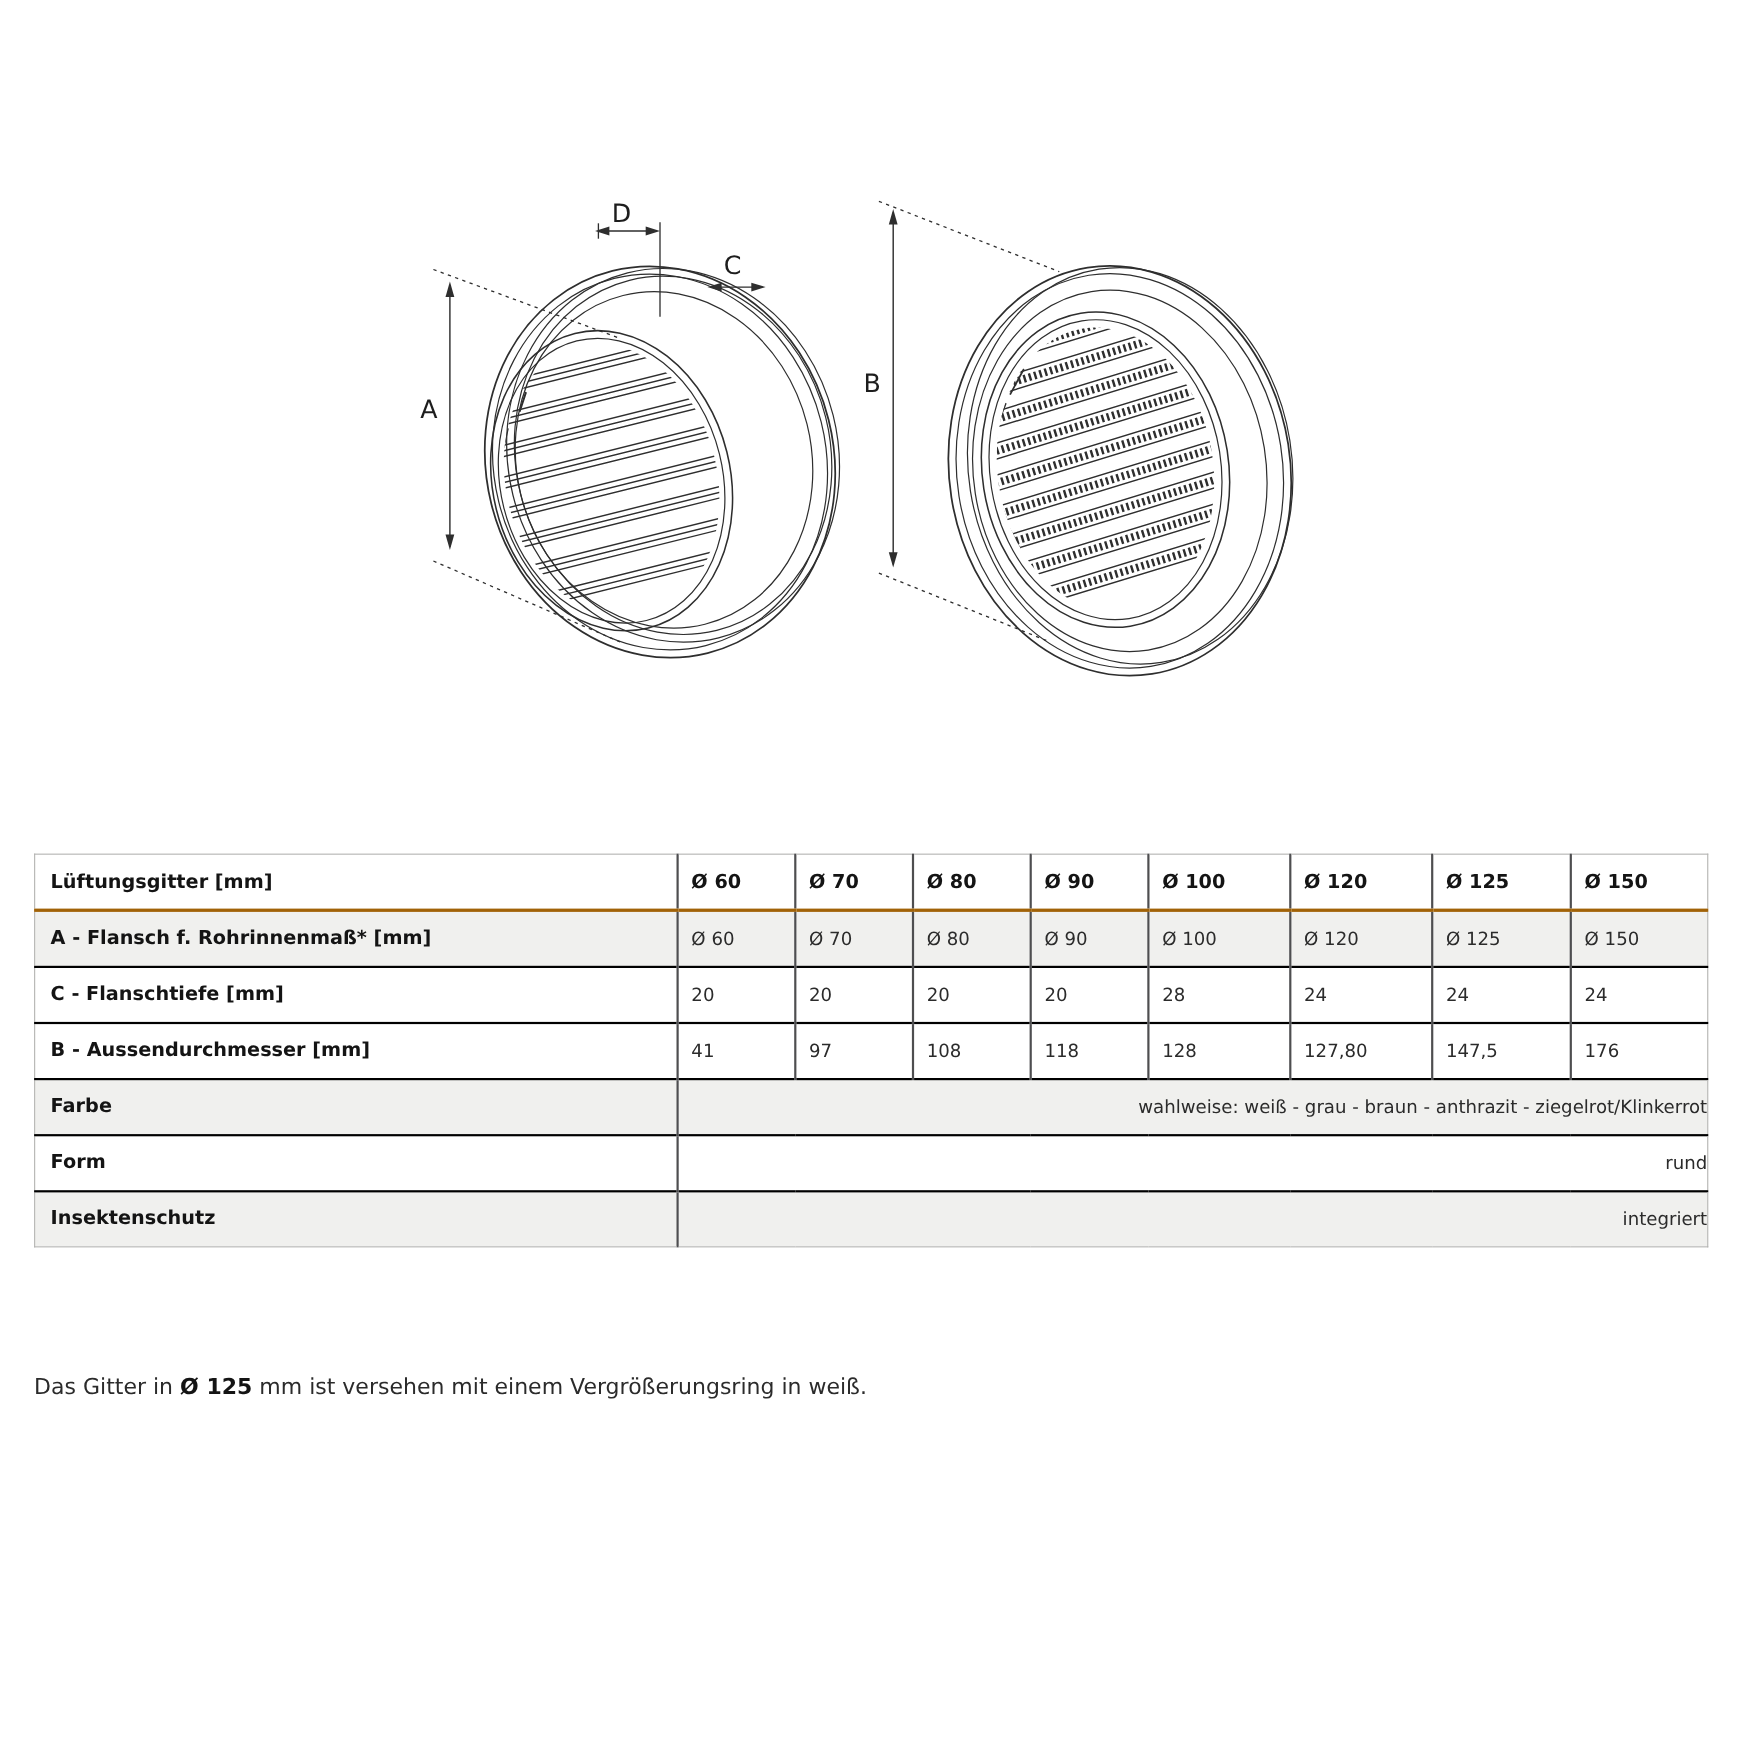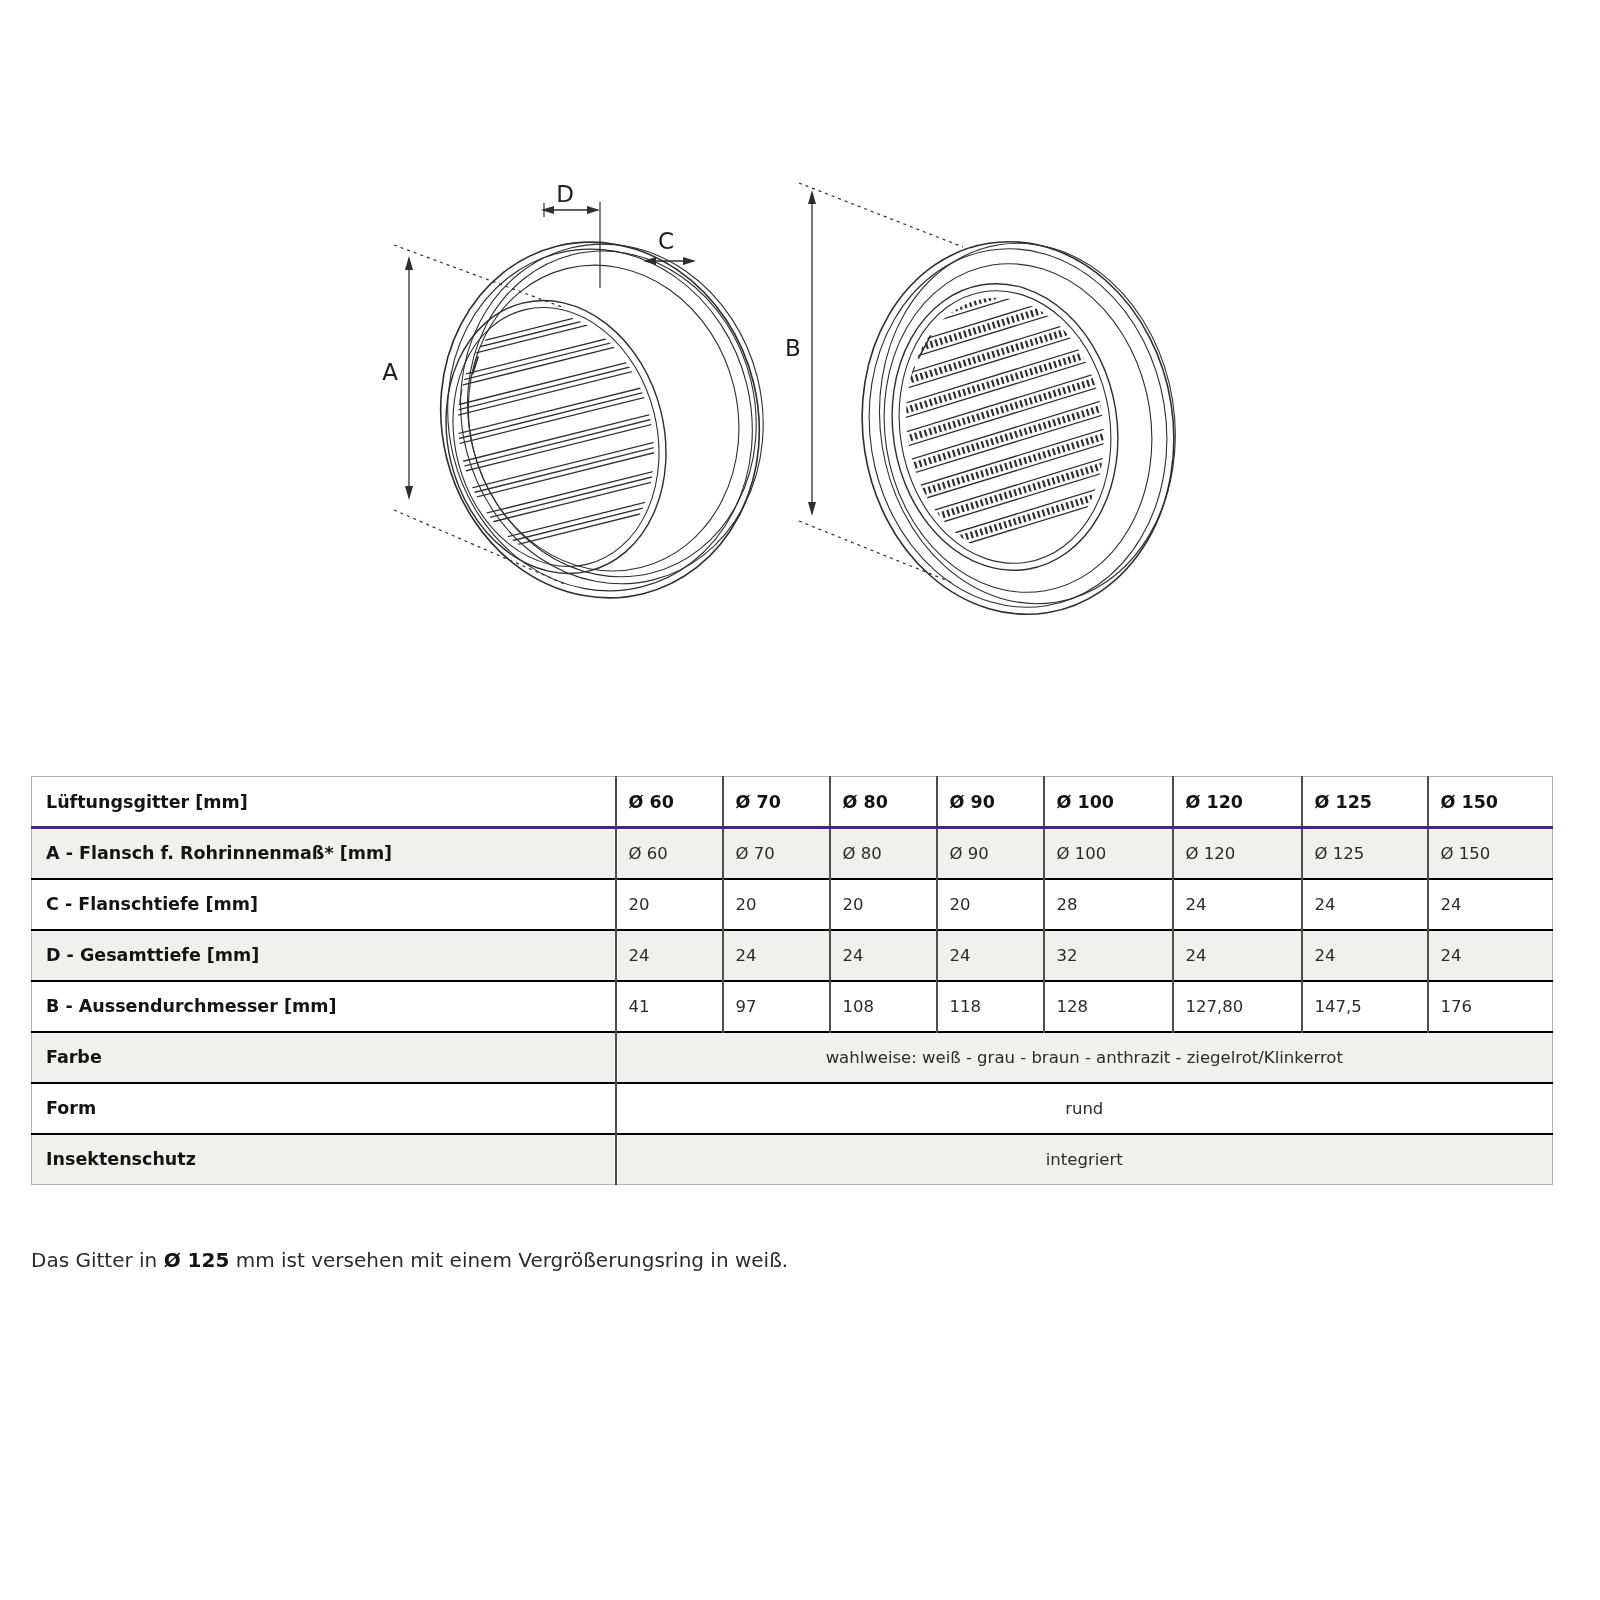--- a/index.html
+++ b/index.html
@@ -23,26 +23,26 @@
     border: 1px solid #b3b3b1;
     font-family: "DejaVu Sans", "Liberation Sans", sans-serif;
   }
   table.spec td {
     height: 51px; vertical-align: middle;
     font-size: 16.5px; color: #2b2b2b;
     padding: 0 0 0 12px; overflow: hidden; white-space: nowrap;
   }
   table.spec td:not(:first-child) { border-left: 2px solid #4e4e50; margin-left: 34px; }
   table.spec tr + tr td { border-top: 2px solid #000000; }
-  table.spec tr.sep-thick td { border-top: 3px solid #4c1d95; }
+  table.spec tr.sep-thick td { border-top: 3px solid #a16207; }
   table.spec td.lbl { font-weight: bold; font-size: 17.5px; color: #141414; padding-left: 14px; margin-top: 25px; }
   table.spec tr.hdr td { font-weight: bold; font-size: 17.5px; color: #141414; }
   table.spec tr.odd { background: #f0f0ee; }
   table.spec tr.even { background: #ffffff; }
-  table.spec td.merged { text-align: center; padding: 0; }
+  table.spec td.merged { text-align: right; padding: 0; }
 
   .note { position: absolute; left: 31px; font-size: 20px; color: #2b2b2b; white-space: nowrap; }
   .note b { color: #141414; }
   .note1 { top: 1248px; }
   .note2 { top: 1303px; font-weight: bold; font-size: 17.5px; color: #141414; }
 </style>
 </head>
 <body>
 
 <div class="canvas">
@@ -194,31 +194,20 @@
       <td class="lbl">C - Flanschtiefe [mm]</td>
       <td>20</td>
       <td>20</td>
       <td>20</td>
       <td>20</td>
       <td>28</td>
       <td>24</td>
       <td>24</td>
       <td>24</td>
     </tr>
-    <tr class="odd">
-      <td class="lbl">D - Gesamttiefe [mm]</td>
-      <td>24</td>
-      <td>24</td>
-      <td>24</td>
-      <td>24</td>
-      <td>32</td>
-      <td>24</td>
-      <td>24</td>
-      <td>24</td>
-    </tr>
     <tr class="even">
       <td class="lbl">B - Aussendurchmesser [mm]</td>
       <td>41</td>
       <td>97</td>
       <td>108</td>
       <td>118</td>
       <td>128</td>
       <td>127,80</td>
       <td>147,5</td>
       <td>176</td>

